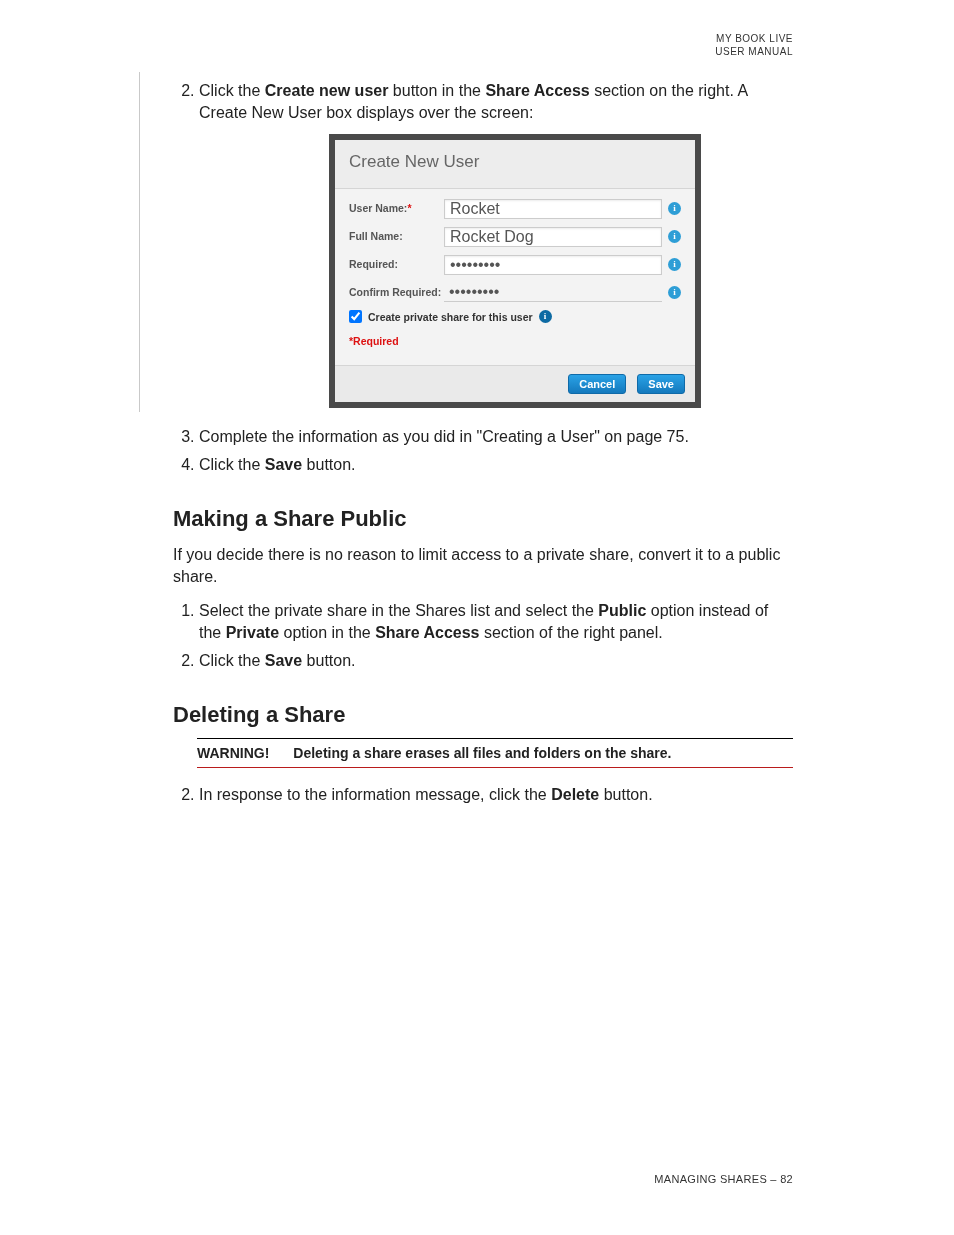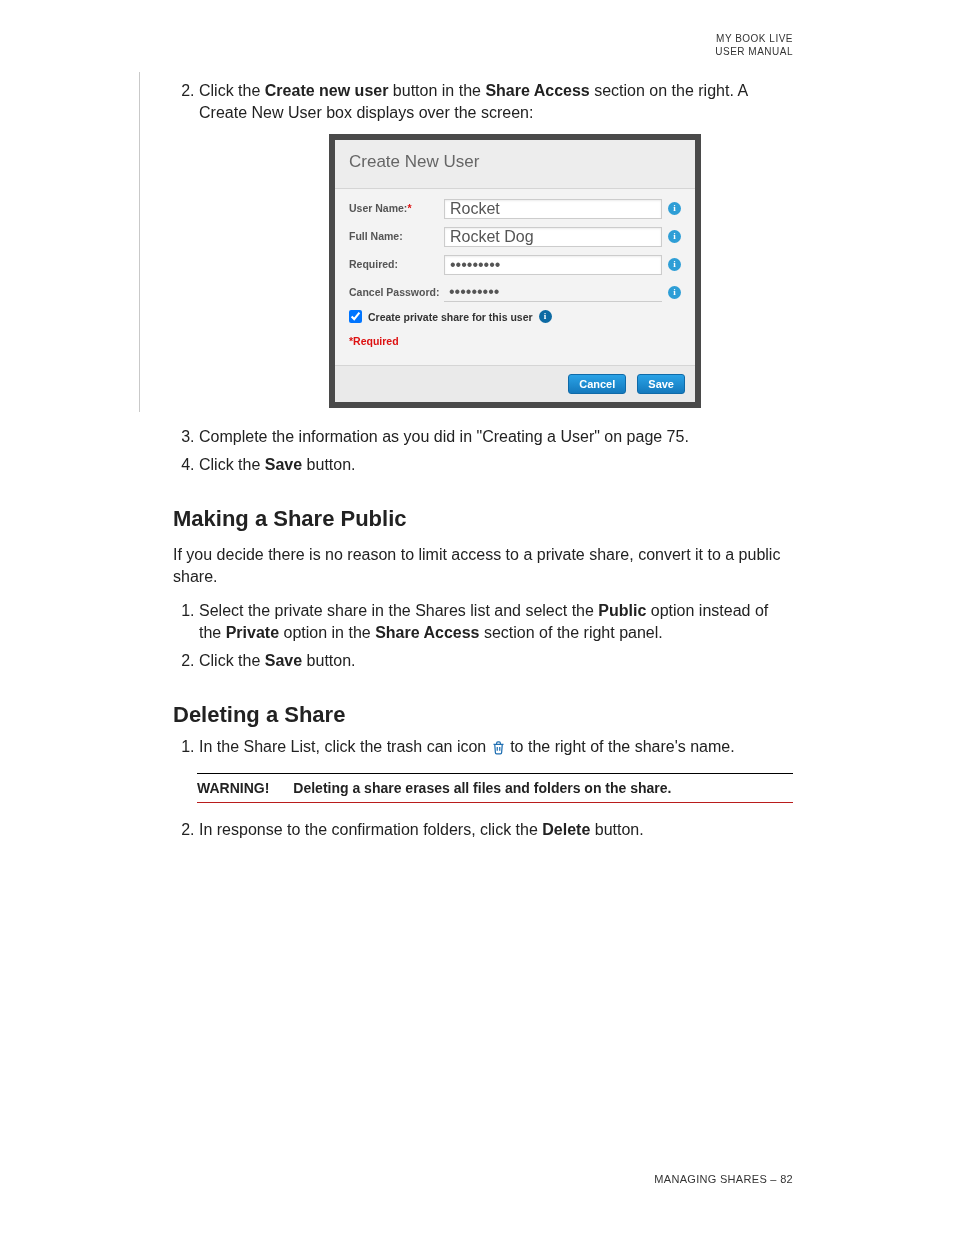--- a/index.html
+++ b/index.html
@@ -220,21 +220,21 @@
               <div class="info-icon">i</div>
             </div>
 
             <div class="drow">
               <div class="dlabel">Required:</div>
               <div class="dinput">•••••••••</div>
               <div class="info-icon">i</div>
             </div>
 
             <div class="drow">
-              <div class="dlabel" style="width:95px">Cancel Password:</div>
+              <div class="dlabel" style="width:95px">Confirm Required:</div>
               <div class="dinput" style="border:none;background:transparent;box-shadow:none;border-bottom:1px solid #ccc">•••••••••</div>
               <div class="info-icon">i</div>
             </div>
 
             <div class="drow check">
               <input type="checkbox" checked="" style="">
               <span class="cb-label">Create private share for this user</span>
               <span class="info-icon dark" style="margin-left:6px">i</span>
             </div>
 
@@ -259,38 +259,28 @@
     <ol class="steps">
       <li>
         <span>Select the private share in the Shares list and select the </span><span class="bold">Public</span><span> option instead of the </span><span class="bold">Private</span><span> option in the </span><span class="bold">Share Access</span><span> section of the right panel.</span>
       </li>
       <li>
         <span>Click the </span><span class="bold">Save</span><span> button.</span>
       </li>
     </ol>
 
     <h2 class="section">Deleting a Share</h2>
-    <ol class="steps">
-      <li>
-        <span>In the Share List, click the trash can icon </span><span class="trash-icon"><svg width="15" height="15" viewBox="0 0 24 24" fill="none" stroke="#1f6fb2" stroke-width="2">
-              <path d="M4 7h16"></path>
-              <path d="M9 7V5a2 2 0 0 1 2-2h2a2 2 0 0 1 2 2v2"></path>
-              <path d="M6 7l1 13a2 2 0 0 0 2 2h6a2 2 0 0 0 2-2l1-13"></path>
-              <path d="M10 11v6M14 11v6"></path>
-            </svg></span><span> to the right of the share's name.</span>
-      </li>
-    </ol>
 
     <div class="warning-block">
       <span class="wlabel">WARNING!</span><span class="wtext">Deleting a share erases all files and folders on the share.</span>
     </div>
 
     <ol class="steps" start="2">
       <li>
-        <span>In response to the confirmation folders, click the </span><span class="bold">Delete</span><span> button.</span>
+        <span>In response to the information message, click the </span><span class="bold">Delete</span><span> button.</span>
       </li>
     </ol>
 
   </div>
 
   <div class="footer">
     <span>MANAGING SHARES</span><span> – </span><span>82</span>
   </div>
 </div>
 

